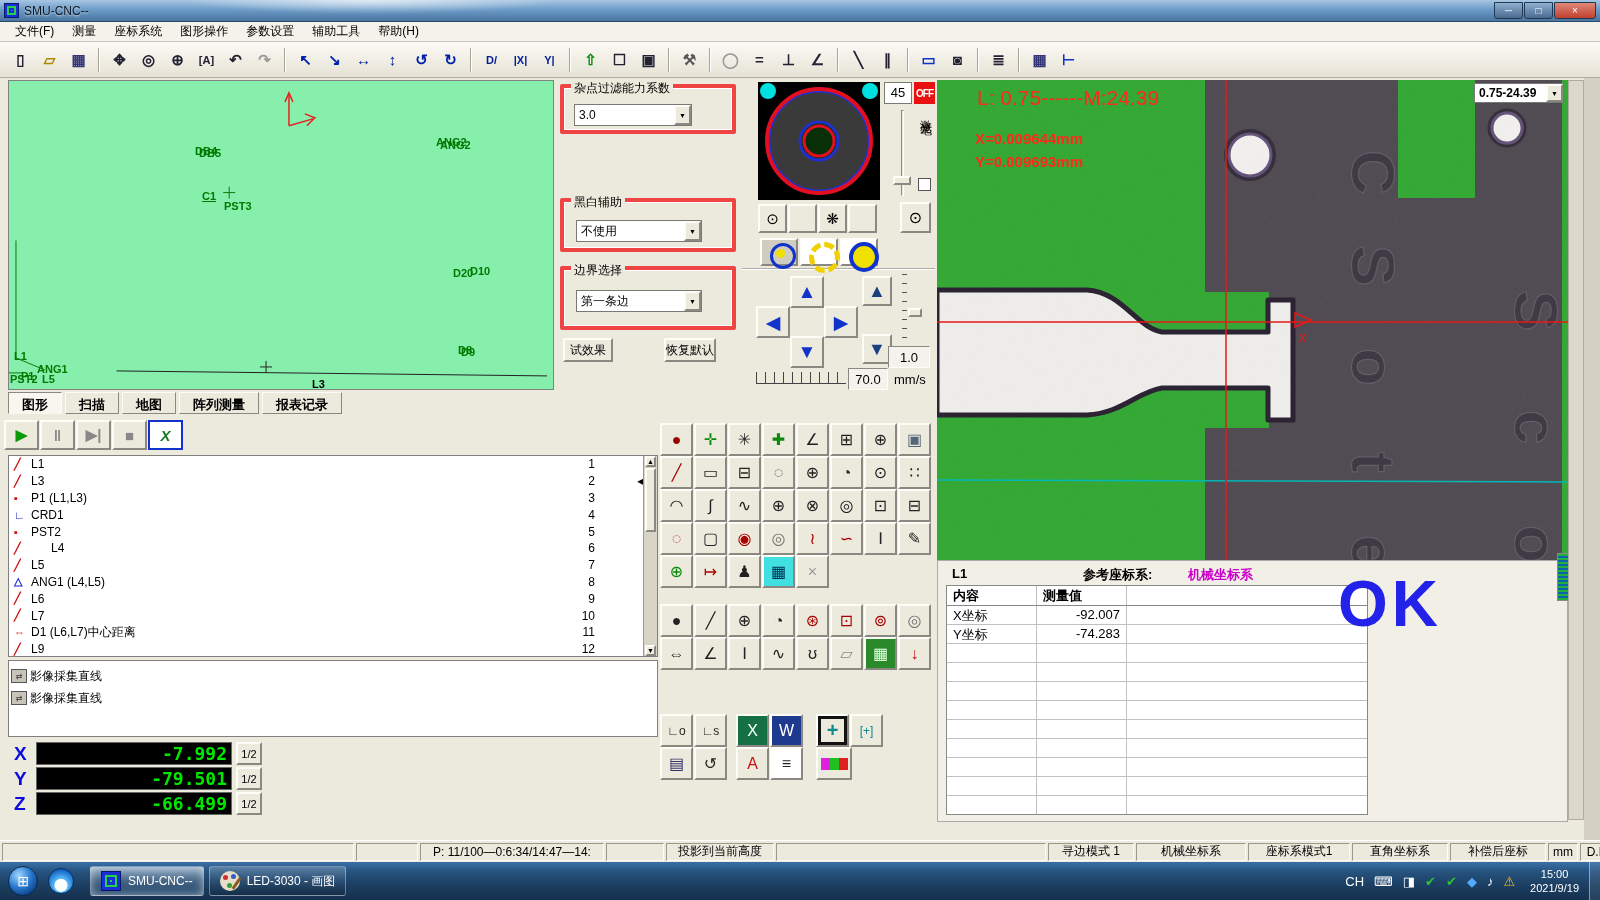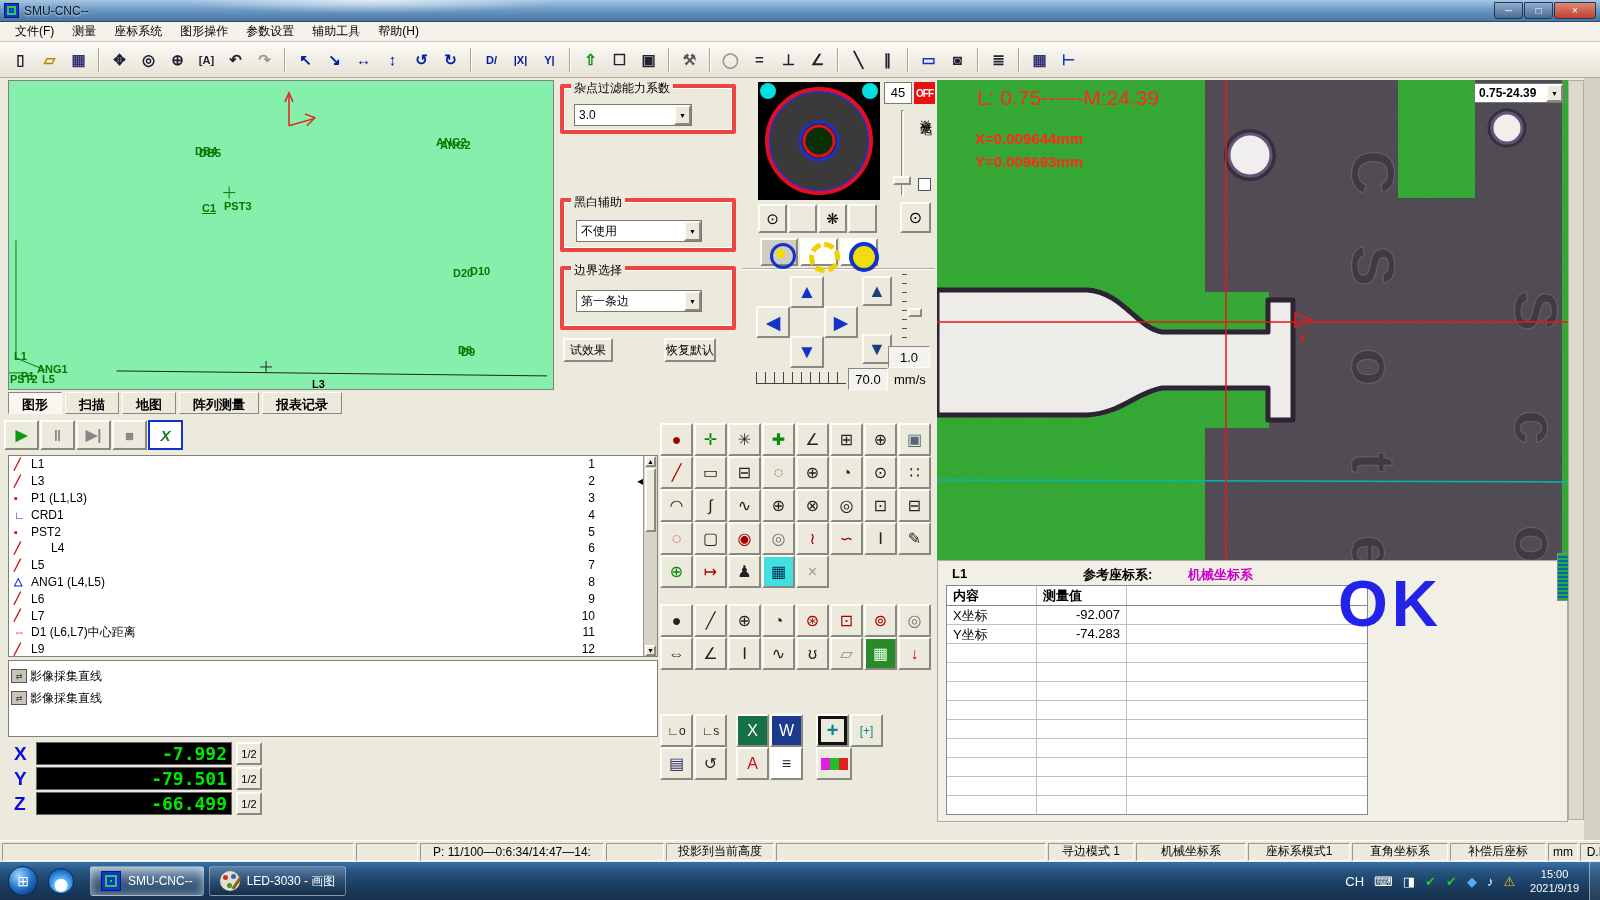--- a/index.html
+++ b/index.html
@@ -219,21 +219,21 @@
       <line x1="252" y1="287" x2="264" y2="287" stroke="#222"></line>
       <line x1="258" y1="281" x2="258" y2="293" stroke="#222"></line>
       <line x1="215" y1="112" x2="227" y2="112" stroke="#0a7a0a"></line>
       <line x1="221" y1="106" x2="221" y2="118" stroke="#0a7a0a"></line>
     </svg>
     <div id="gfx-labels">
         <div class="gfx-label" style="left: 186px; top: 64px; color: rgb(0, 122, 0);">DB4</div>
         <div class="gfx-label" style="left: 190px; top: 66px; color: rgb(0, 122, 0);">DB5</div>
         <div class="gfx-label" style="left: 427px; top: 55px; color: rgb(0, 122, 0);">ANG2</div>
         <div class="gfx-label" style="left: 431px; top: 58px; color: rgb(0, 122, 0);">ANG2</div>
-        <div class="gfx-label" style="left: 193px; top: 121px; color: rgb(0, 122, 0); text-decoration: underline;">C1</div>
+        <div class="gfx-label" style="left: 193px; top: 109px; color: rgb(0, 122, 0); text-decoration: underline;">C1</div>
         <div class="gfx-label" style="left: 215px; top: 119px; color: rgb(0, 122, 0);">PST3</div>
         <div class="gfx-label" style="left: 461px; top: 184px; color: rgb(0, 122, 0);">D10</div>
         <div class="gfx-label" style="left: 444px; top: 186px; color: rgb(0, 122, 0);">D20</div>
         <div class="gfx-label" style="left: 449px; top: 263px; color: rgb(0, 122, 0);">D8</div>
         <div class="gfx-label" style="left: 452px; top: 265px; color: rgb(0, 122, 0);">D9</div>
         <div class="gfx-label" style="left: 5px; top: 269px; color: rgb(0, 122, 0);">L1</div>
         <div class="gfx-label" style="left: 28px; top: 282px; color: rgb(0, 122, 0);">ANG1</div>
         <div class="gfx-label" style="left: 12px; top: 289px; color: rgb(0, 122, 0);">P1</div>
         <div class="gfx-label" style="left: 1px; top: 292px; color: rgb(0, 122, 0);">PST2</div>
         <div class="gfx-label" style="left: 33px; top: 292px; color: rgb(0, 122, 0);">L5</div>

